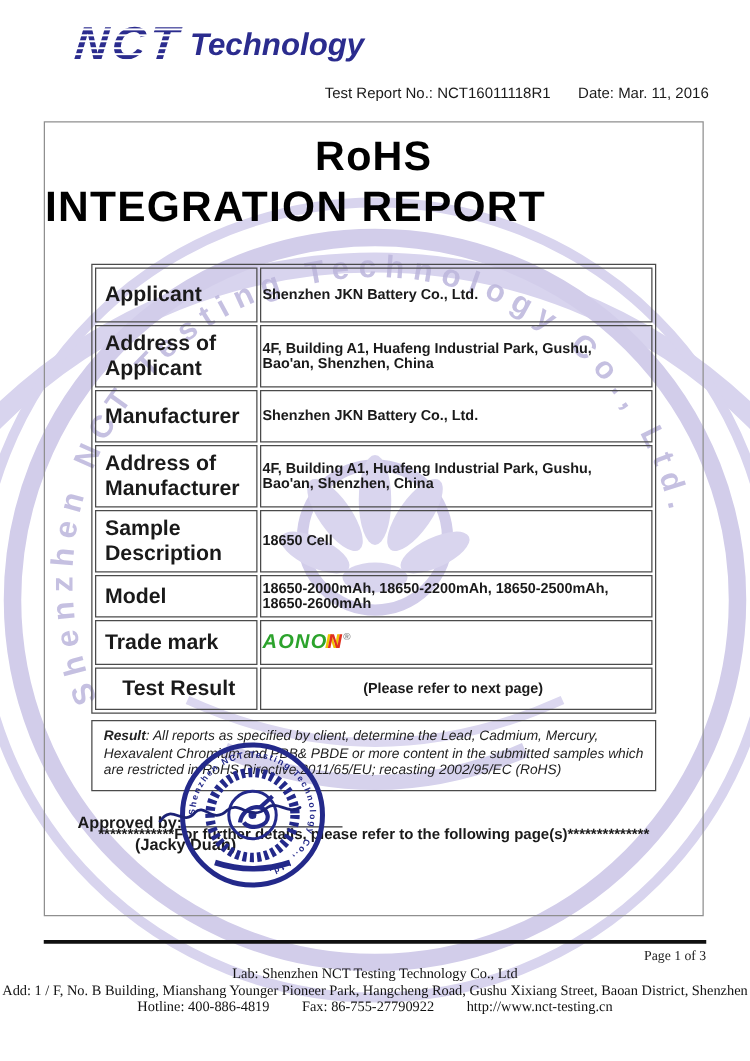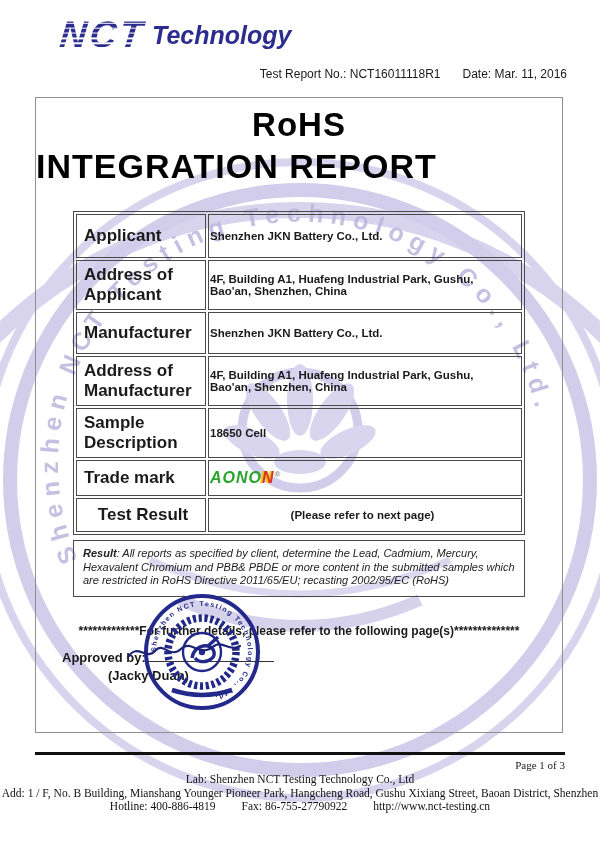--- a/index.html
+++ b/index.html
@@ -121,20 +121,24 @@
             <td class="val">Shenzhen JKN Battery Co., Ltd.</td>
           </tr>
           <tr class="r4">
             <td class="lbl">Address of Manufacturer</td>
             <td class="val">4F, Building A1, Huafeng Industrial Park, Gushu, Bao'an, Shenzhen, China</td>
           </tr>
           <tr class="r5">
             <td class="lbl">Sample Description</td>
             <td class="val">18650 Cell</td>
           </tr>
+          <tr class="r6">
+            <td class="lbl">Model</td>
+            <td class="val">18650-2000mAh, 18650-2200mAh, 18650-2500mAh, 18650-2600mAh</td>
+          </tr>
           <tr class="r7">
             <td class="lbl">Trade mark</td>
             <td class="val">
               <span class="tm">
                 <span class="tm-a">AONO</span><span class="tm-b">N</span><span class="tm-r">®</span>
               </span>
             </td>
           </tr>
           <tr class="r8">
             <td class="lbl">Test Result</td>

